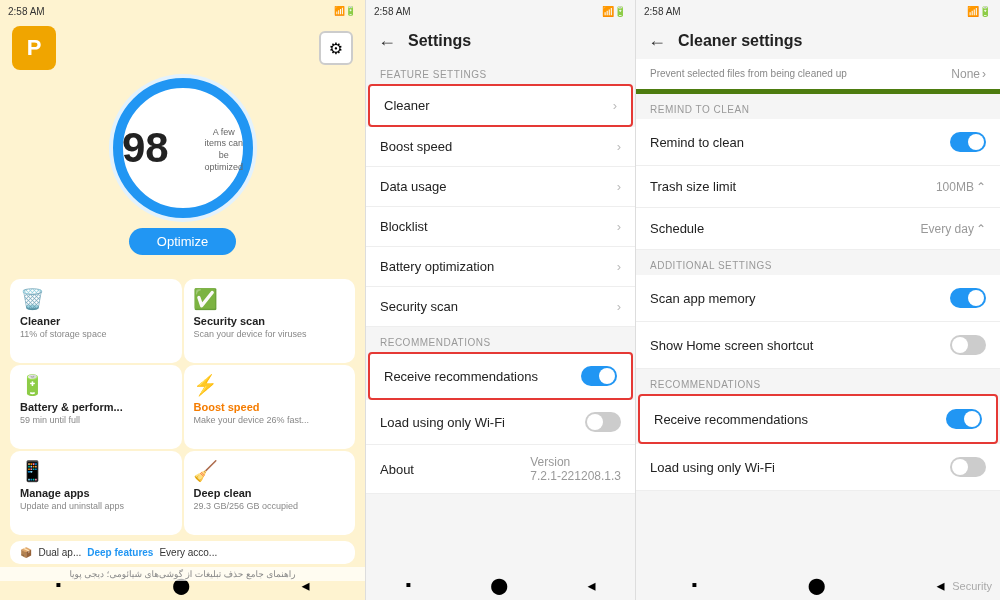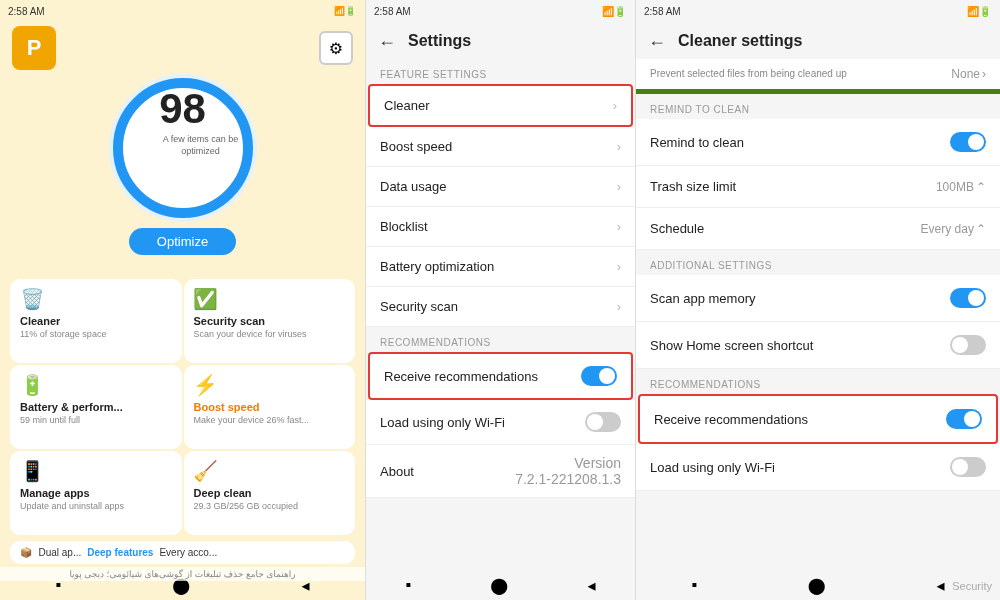--- a/index.html
+++ b/index.html
@@ -75,22 +75,23 @@
       align-items: center;
       padding: 8px 0 4px 0;
     }
 
     .score-circle {
       width: 140px;
       height: 140px;
       border-radius: 50%;
       border: 10px solid #2196F3;
       display: flex;
-      flex-direction: column;
-      align-items: center;
+      flex-direction: row;
+      align-items: center;
+      justify-content: center;
       position: relative;
       background: white;
       box-shadow: 0 0 0 4px #e3f2fd;
     }
 
     .score-number {
       font-size: 42px;
       font-weight: bold;
       color: #222;
       line-height: 1;
@@ -265,21 +266,21 @@
 
     .about-row {
       display: flex;
       align-items: center;
       justify-content: space-between;
       background: white;
       padding: 10px 14px;
       border-bottom: 1px solid #eee;
     }
     .about-label { font-size: 13px; color: #222; }
-    .about-version { font-size: 14px; color: #999; text-align: right; }
+    .about-version { font-size: 12px; color: #999; }
 
     
     .panel-cleaner {
       width: 365px;
       height: 600px;
       background: #f5f5f5;
       display: flex;
       flex-direction: column;
       border-left: 1px solid #ddd;
     }

